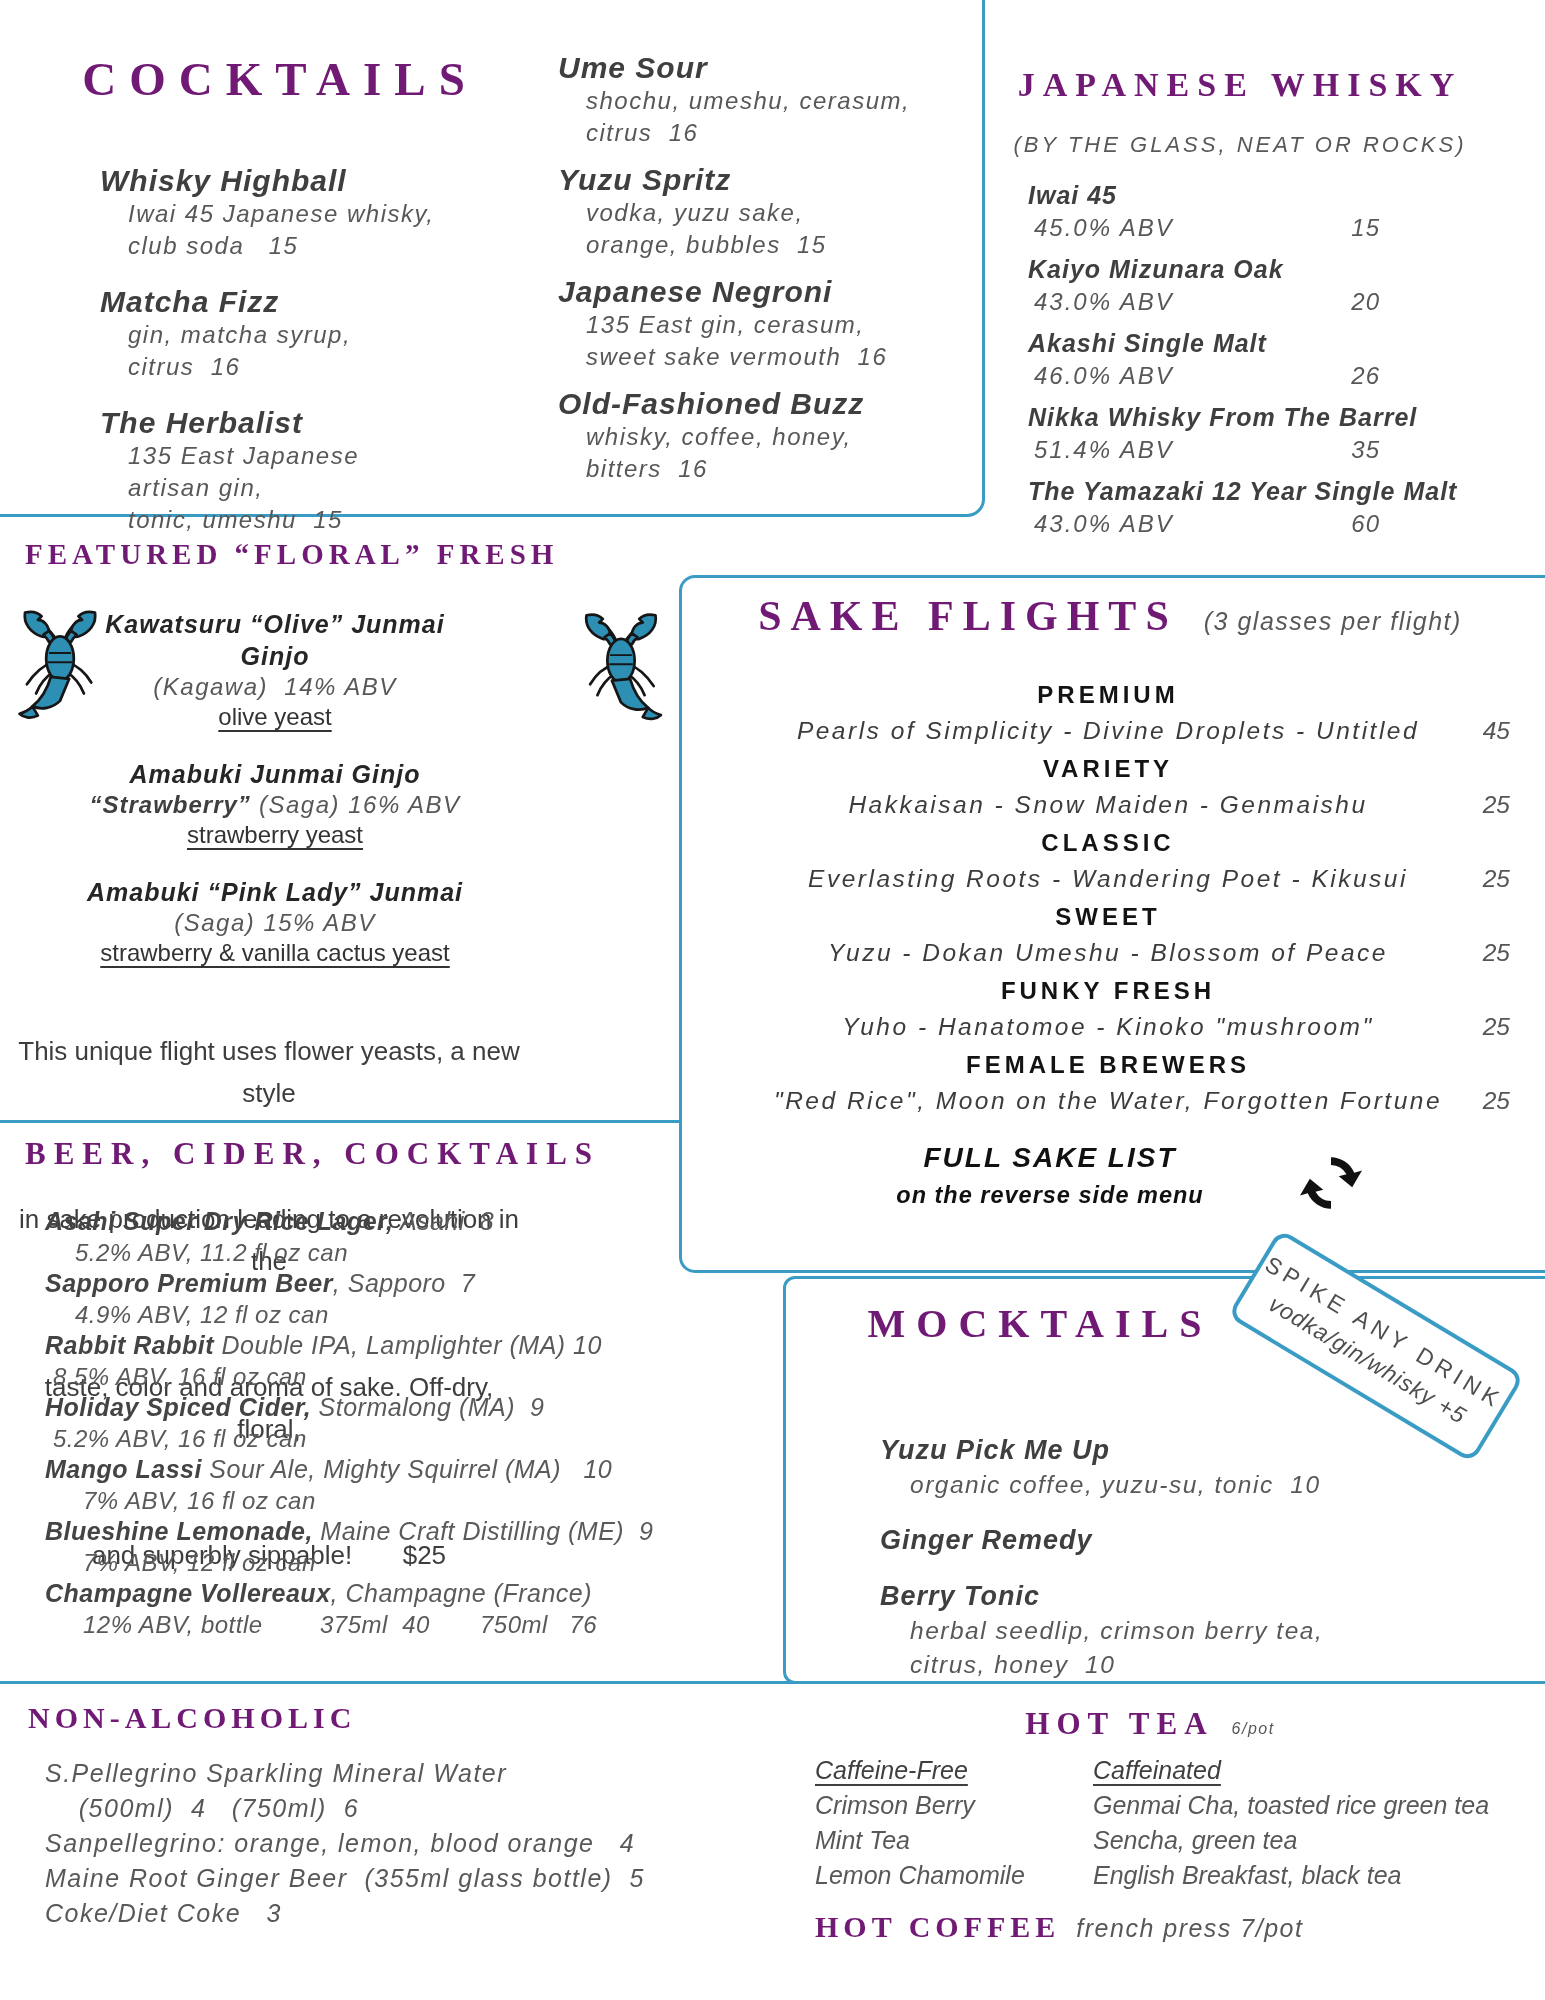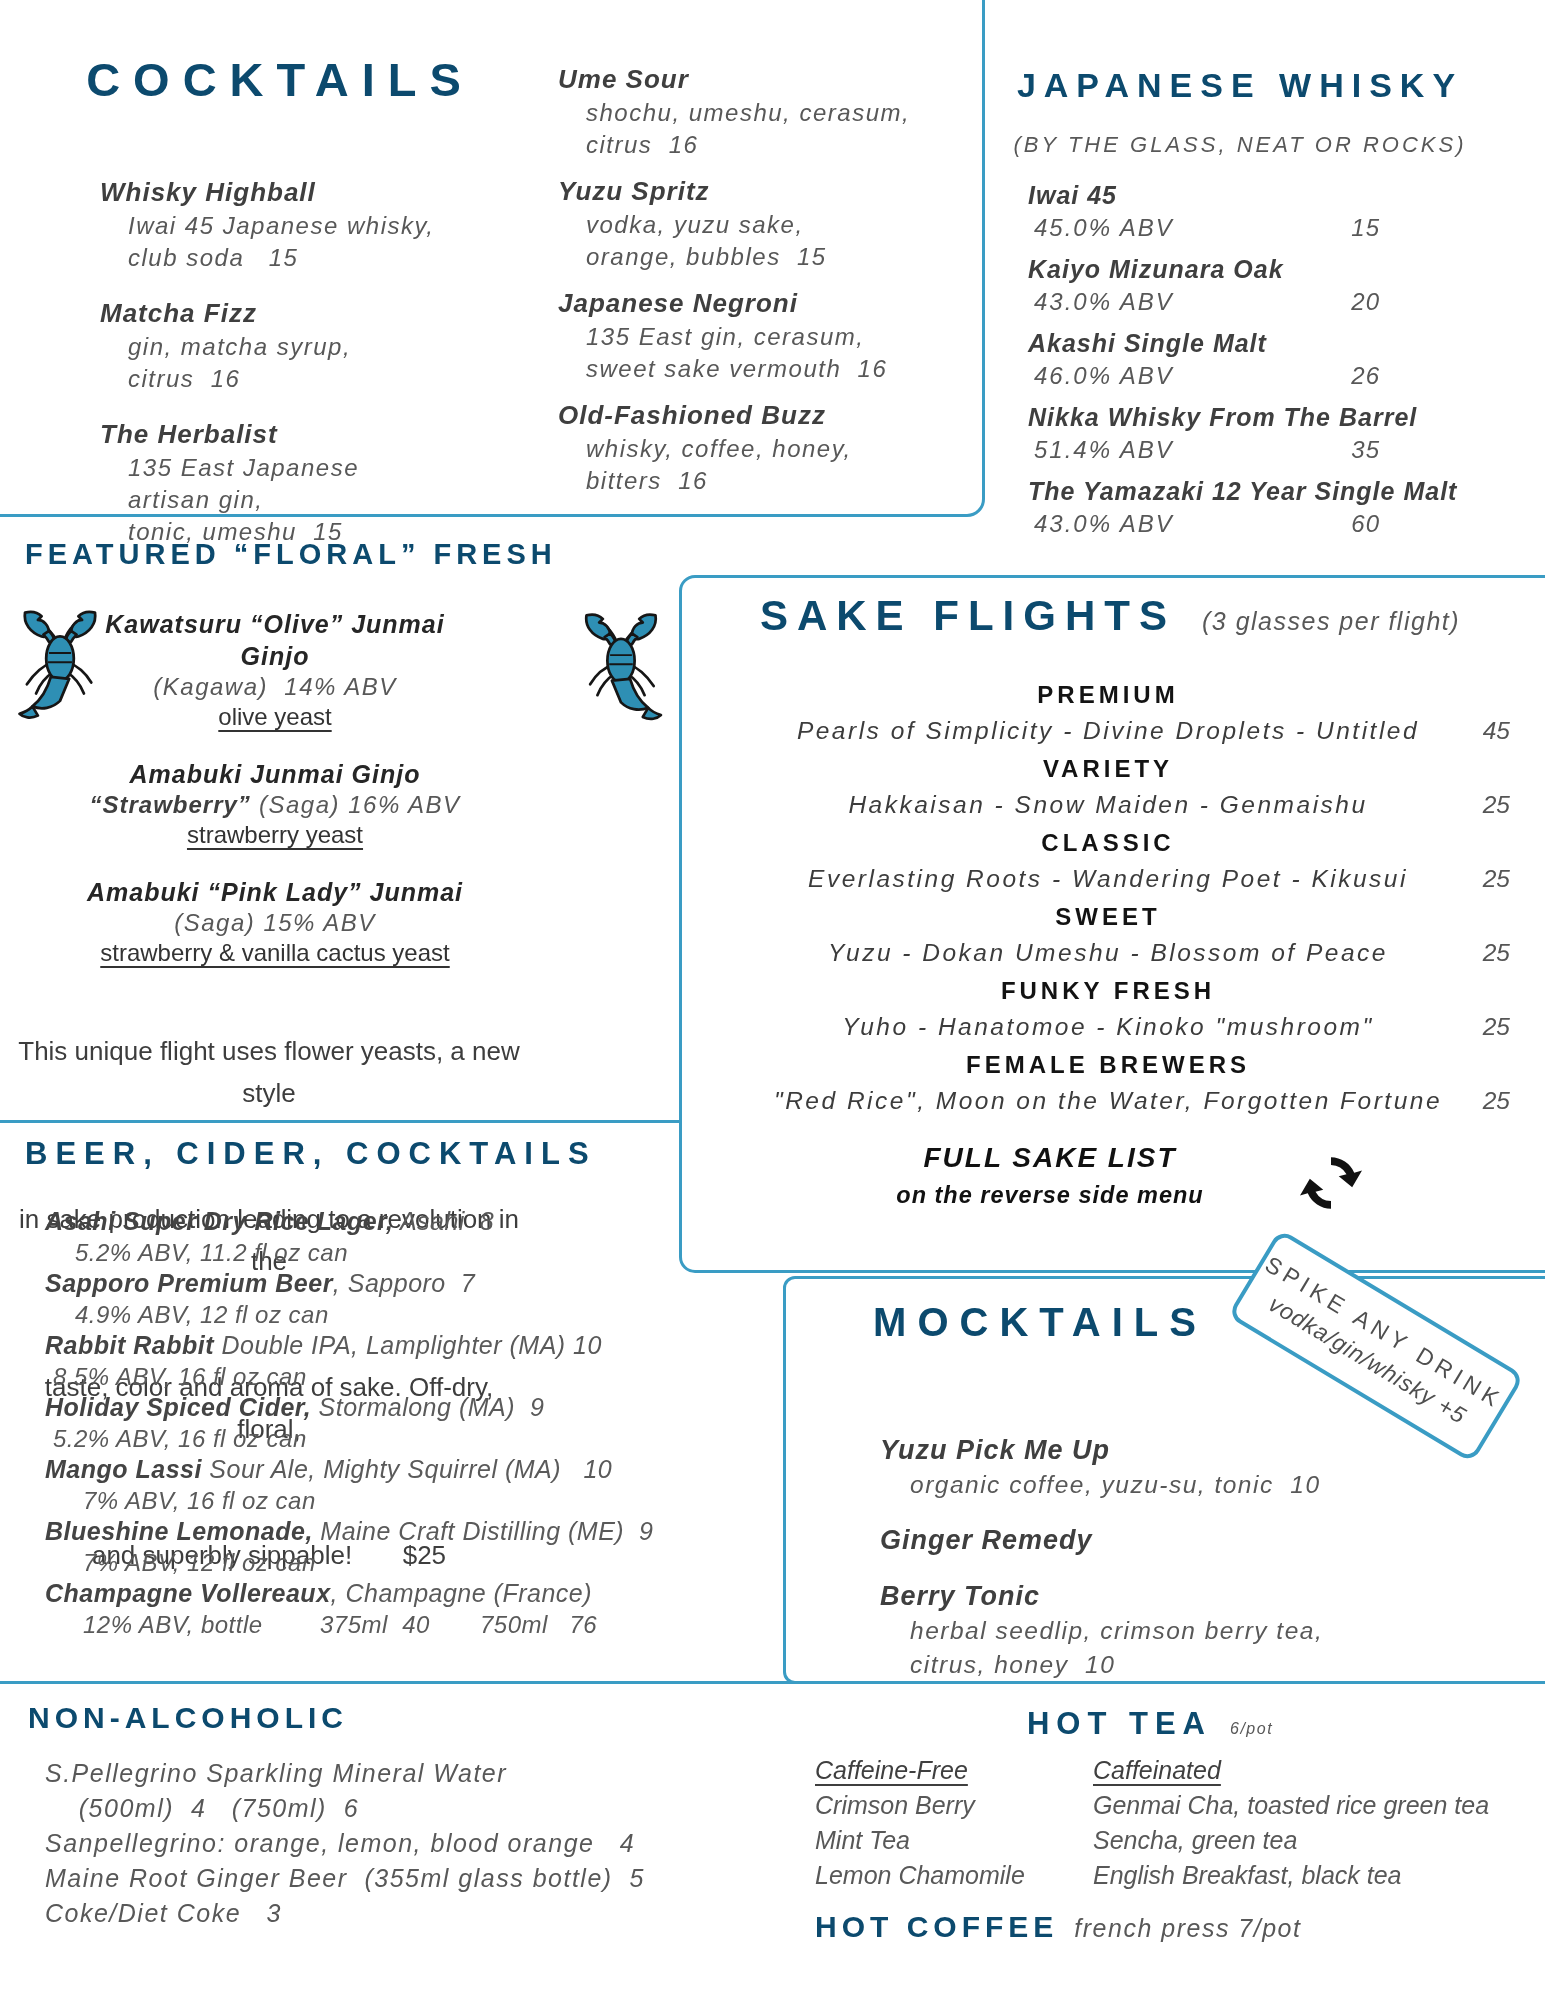--- a/index.html
+++ b/index.html
@@ -5,28 +5,28 @@
   * { margin:0; padding:0; box-sizing:border-box; }
   body { background:#e8e8e8; }
   #page {
     position:relative; width:1545px; height:2000px; background:#ffffff;
     overflow:hidden; font-family:"Liberation Sans", sans-serif; color:#222;
   }
   .abs { position:absolute; }
   .box { position:absolute; border:3px solid #3a9cc4; border-radius:16px; background:transparent; }
   .hline { position:absolute; height:3px; background:#3a9cc4; }
 
-  .sec-h { font-weight:700; color:#0c4a6e; white-space:pre-wrap; }
+  .sec-h { font-weight:700; color:#701a75; white-space:pre-wrap;font-family:Liberation Serif, serif; }
   .it { font-style:italic; color:#585858; letter-spacing:1.5px; white-space:pre-wrap; }
   .bn { font-style:italic; font-weight:700; color:#3f3f3f; letter-spacing:1px; white-space:pre-wrap; }
   .under { text-decoration:underline; text-underline-offset:5px; text-decoration-thickness:2px; }
 
   
   .c-col .c-item { margin-bottom:22px; }
-  .c-col .t { font-size:26px; line-height:35px;margin-top:12px; }
+  .c-col .t { font-size:30px; line-height:35px; }
   .c-col .l { font-size:24px; line-height:32px; padding-left:28px; }
 
   
   .w-item { margin-bottom:8px; width:352px; }
   .w-item .t { font-size:25px; line-height:34px; white-space:nowrap; }
   .w-row { display:flex; justify-content:space-between; line-height:32px; }
   .w-row .a { font-size:24px; letter-spacing:2px; padding-left:6px; }
   .w-row .p { font-size:24px; letter-spacing:1px; }
 
   

